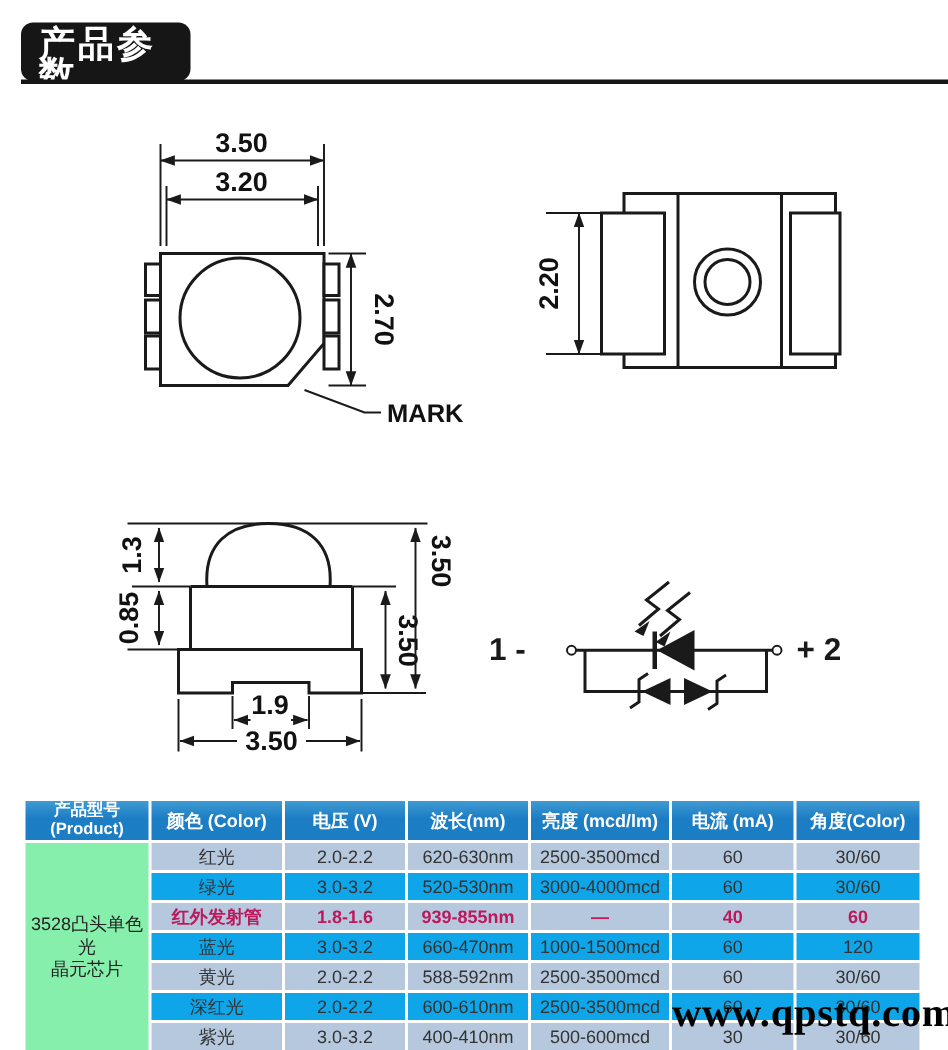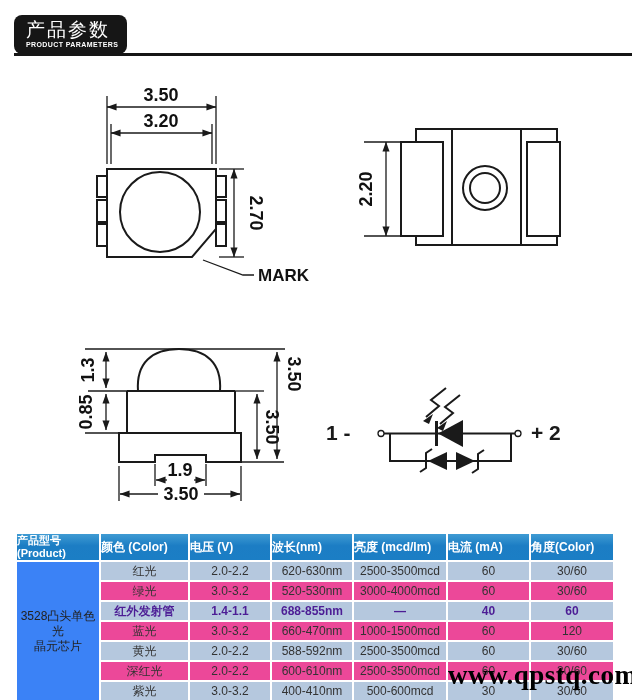--- a/index.html
+++ b/index.html
@@ -1,43 +1,43 @@
 <!DOCTYPE html>
 <html><head>
 <meta charset="utf-8">
 <style>
   html,body{margin:0;padding:0;background:#fff;}
   .page{position:relative;width:632px;height:700px;background:#fff;overflow:hidden;
         font-family:"Liberation Sans","DejaVu Sans",sans-serif;}
   
   .hdr-box{position:absolute;left:14px;top:15px;width:113px;height:39px;background:#161616;
            border-radius:8px 8px 8px 8px;color:#fff;box-sizing:border-box;padding:5px 0 0 12px;}
-  .hdr-cn{font-size:19px;font-weight:normal;letter-spacing:2px;line-height:20px;}
+  .hdr-cn{font-size:24px;font-weight:bold;letter-spacing:2px;line-height:20px;}
   .hdr-en{font-size:7px;font-weight:bold;letter-spacing:0.4px;margin-top:1px;}
   .hdr-line{position:absolute;left:14px;top:53px;width:618px;height:3px;background:#161616;}
   
   .drawings{position:absolute;left:0;top:0;}
   .ln{stroke:#1a1a1a;stroke-width:2;fill:none;}
   .lnf{stroke:#1a1a1a;stroke-width:2;fill:#fff;}
   .thin{stroke:#1a1a1a;stroke-width:1.3;fill:none;}
   .blk{fill:#1a1a1a;stroke:none;}
   .dim{font-family:"Liberation Sans","DejaVu Sans",sans-serif;font-weight:bold;font-size:18px;fill:#111;}
   .mark{font-family:"Liberation Sans","DejaVu Sans",sans-serif;font-weight:bold;font-size:17px;fill:#111;}
   .cir{font-family:"Liberation Sans","DejaVu Sans",sans-serif;font-weight:bold;font-size:21px;fill:#1a1a1a;}
   
   .spec{position:absolute;left:15px;top:532px;width:600px;border-collapse:separate;border-spacing:2px;
         table-layout:fixed;font-size:12px;}
   .spec th{background:linear-gradient(180deg,#429dd3 0%,#3f9bd3 0%,#1c7dc4 45%,#1b7ec5 100%);
-           color:#fff;font-weight:bold;height:24px;padding:0;text-align:left;font-size:12px;line-height:13px;}
+           color:#fff;font-weight:bold;height:24px;padding:0;text-align:center;font-size:12px;line-height:13px;}
   .spec th.c1{font-size:11px;}
   .spec td{height:18px;padding:0;text-align:center;color:#333;margin-left:16px;}
   tr.dark td{background:#b5c8de;}
-  tr.light td{background:#ec4899;}
-  .spec td.prod{background:#3b82f6;color:#222;font-size:12px;line-height:15px;}
-  tr.ir td{color:#4c1d95;font-weight:bold;}
+  tr.light td{background:#0ea5e9;}
+  .spec td.prod{background:#86efac;color:#222;font-size:12px;line-height:15px;}
+  tr.ir td{color:#be185d;font-weight:bold;}
   
   .watermark{position:absolute;left:448px;top:660px;font-family:"Liberation Serif","DejaVu Serif",serif;
              font-weight:bold;font-size:27px;color:#000;letter-spacing:0.5px;}
 </style>
 </head>
 <body>
 
 <div class="page">
 
   <div class="hdr-box">
@@ -200,22 +200,22 @@
       <tr class="light">
         <td>绿光</td>
         <td>3.0-3.2</td>
         <td>520-530nm</td>
         <td>3000-4000mcd</td>
         <td>60</td>
         <td>30/60</td>
       </tr>
       <tr class="dark ir">
         <td>红外发射管</td>
-        <td>1.4-1.1</td>
-        <td>688-855nm</td>
+        <td>1.8-1.6</td>
+        <td>939-855nm</td>
         <td>—</td>
         <td>40</td>
         <td>60</td>
       </tr>
       <tr class="light">
         <td>蓝光</td>
         <td>3.0-3.2</td>
         <td>660-470nm</td>
         <td>1000-1500mcd</td>
         <td>60</td>

